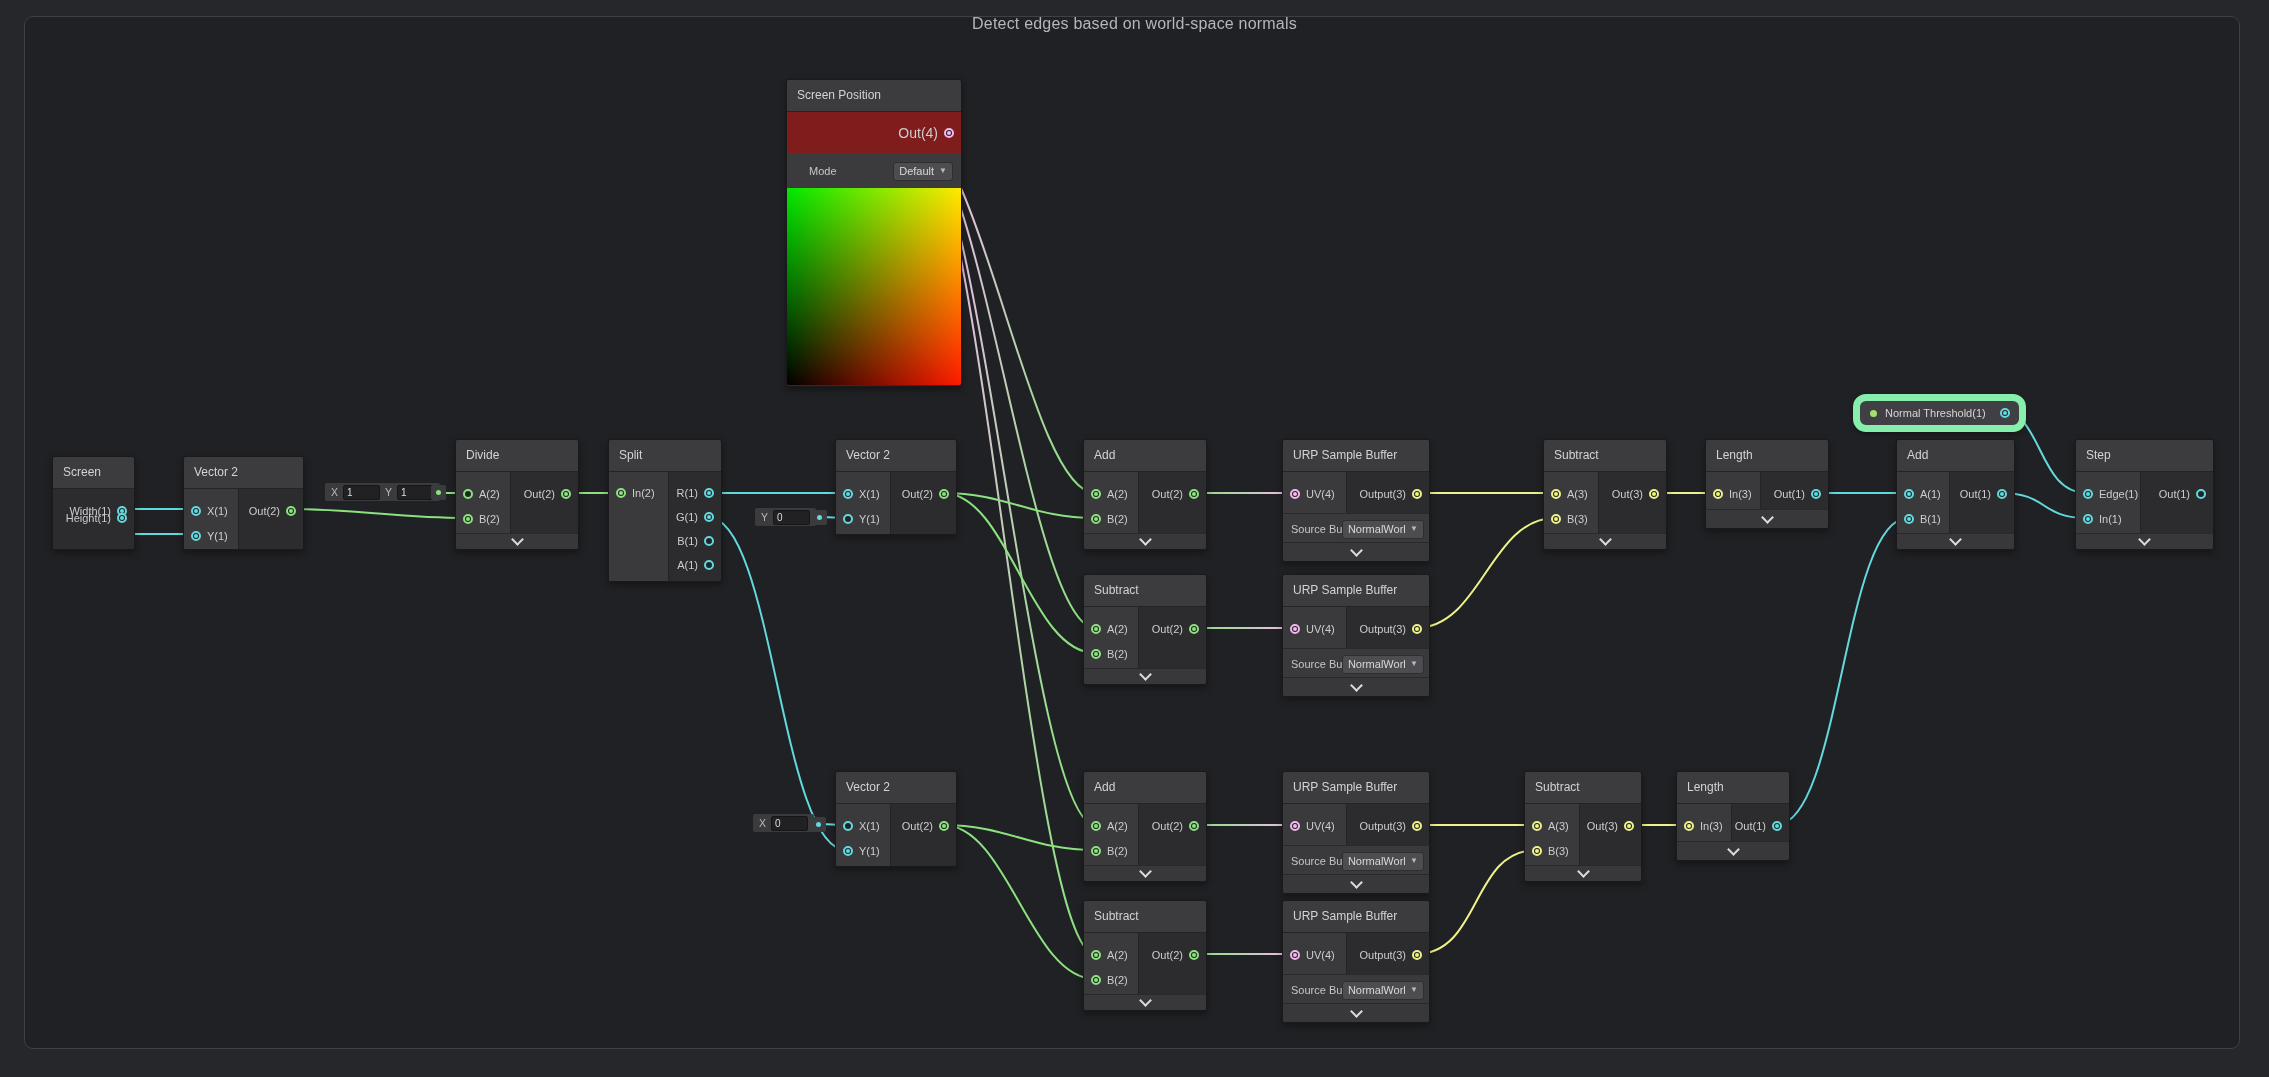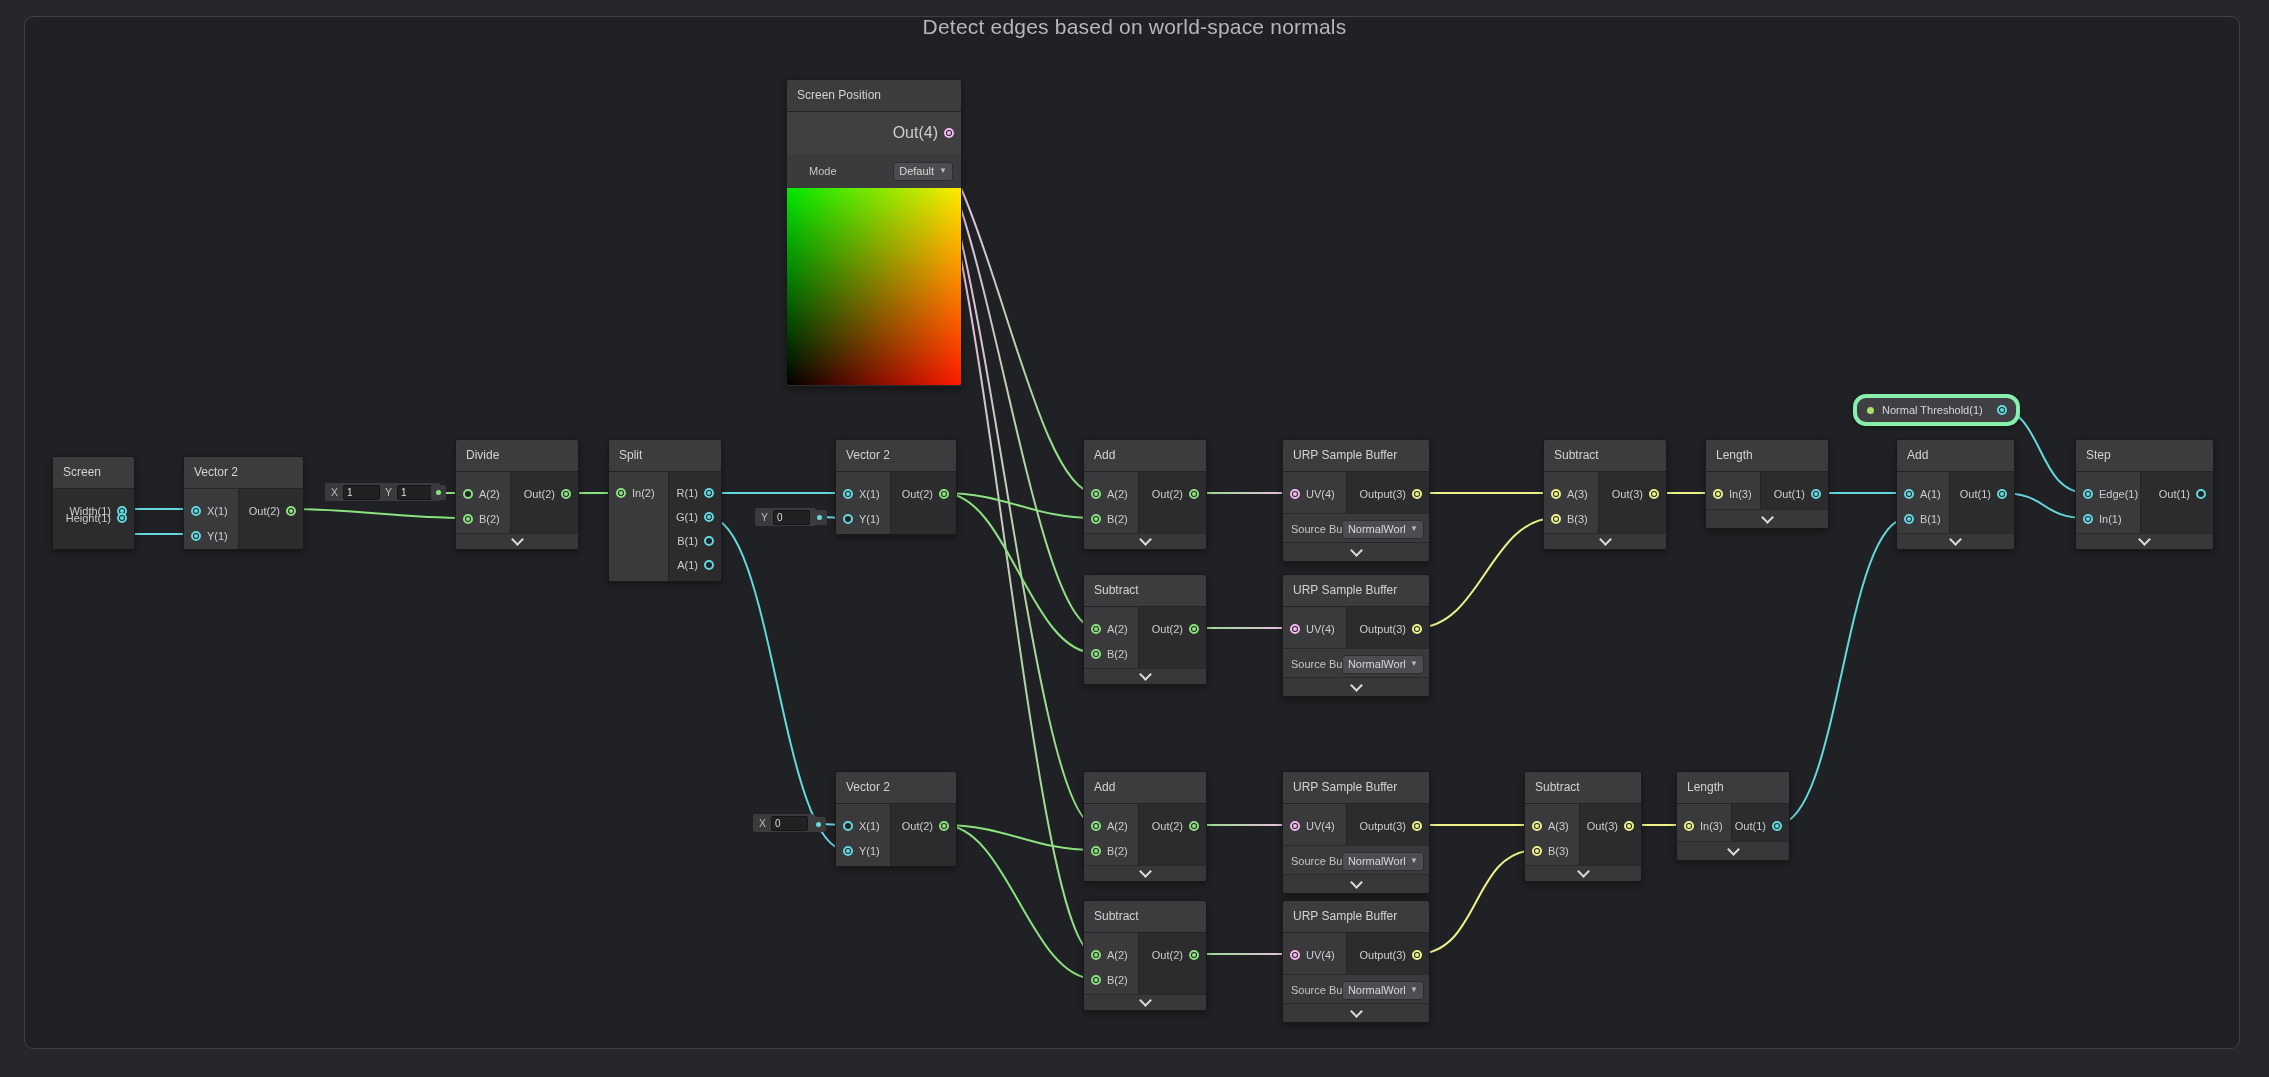--- a/index.html
+++ b/index.html
@@ -1,20 +1,20 @@
 <!DOCTYPE html>
 <html><head>
 <meta charset="utf-8">
 <style>
   html,body{margin:0;padding:0;background:#26272b;width:2269px;height:1077px;overflow:hidden;
     font-family:"Liberation Sans", sans-serif;-webkit-font-smoothing:antialiased;}
   #stage{position:relative;width:2269px;height:1077px;}
   .frame{position:absolute;left:24px;top:16px;width:2214px;height:1031px;background:#202124;
     border:1px solid #3f4045;border-radius:9px;}
-  .gtitle{position:absolute;left:0;top:15px;width:100%;text-align:center;font-size:21px;
+  .gtitle{position:absolute;left:0;top:15px;width:100%;text-align:center;font-size:16px;
     color:#b4b6b9;letter-spacing:.2px;}
   #edges{position:absolute;left:0;top:0;z-index:1;}
   
   .node{position:absolute;z-index:2;background:#2c2c2f;border:1px solid #1a1a1c;border-radius:2px;
     box-shadow:0 3px 7px rgba(0,0,0,.38);color:#c8c8c8;}
   .ntitle{height:31px;line-height:31px;padding-left:10px;background:#3c3c3f;border-bottom:1px solid #242426;
     font-size:12px;color:#d3d3d3;border-radius:2px 2px 0 0;white-space:nowrap;overflow:hidden;}
   .incol{position:absolute;left:0;top:32px;bottom:0;background:#3a3a3d;border-right:1px solid #242427;}
   .prow{position:absolute;left:7px;display:flex;align-items:center;gap:6px;height:25px;font-size:11px;color:#cdcdcd;}
   .prow.h24{height:24px;}
@@ -23,37 +23,37 @@
   .port{width:6px;height:6px;min-width:6px;border:2px solid var(--c);border-radius:50%;
     background:#232327;position:relative;box-sizing:content-box;}
   .port.filled::after{content:"";position:absolute;inset:1px;border-radius:50%;background:var(--c);}
   .pc{--c:#63d9de;} .pg{--c:#8be27f;} .py{--c:#eff288;} .pp{--c:#f4b8ef;}
   .chev{position:absolute;left:0;right:0;bottom:0;height:15px;background:#38383b;border-top:1px solid #29292c;
     display:flex;align-items:center;justify-content:center;border-radius:0 0 2px 2px;cursor:pointer;}
   .chev.tall{height:18px;}
   .chevi{width:7px;height:7px;border-right:2px solid #dcdcdc;border-bottom:2px solid #dcdcdc;
     transform:rotate(45deg);margin-top:-4px;}
   
-  .sprow{position:absolute;left:0;right:0;background:#404040;display:flex;align-items:center;
-    justify-content:flex-end;gap:6px;padding-right:7px;font-size:16px;color:#cdcdcd;}
+  .sprow{position:absolute;left:0;right:0;background:#7f1d1d;display:flex;align-items:center;
+    justify-content:flex-end;gap:6px;padding-right:7px;font-size:14px;color:#cdcdcd;}
   .modrow{position:absolute;left:0;right:0;background:#3b3b3e;display:flex;align-items:center;
     justify-content:space-between;padding:0 8px 0 22px;font-size:11px;color:#c6c6c6;}
   .preview{position:absolute;left:0;right:0;border-radius:0 0 2px 2px;
     background-image:linear-gradient(to top,#000 0%,#00e800 100%),linear-gradient(to right,#000 0%,#ff1a00 100%);
     background-blend-mode:screen;}
   .dd{background:#4d4d51;border:1px solid #2e2e31;border-radius:3px;height:17px;display:flex;
     align-items:center;padding:0 5px;font-size:11px;color:#d8d8d8;gap:5px;cursor:pointer;white-space:nowrap;}
   .ddcaret{font-size:8px;color:#b9b9b9;line-height:1;}
   .srow{position:absolute;left:0;right:0;background:#3a3a3d;border-top:1px solid #2a2a2d;display:flex;
     align-items:center;justify-content:flex-start;padding:0 5px 0 8px;font-size:11px;color:#c6c6c6;}
   .srlabel{white-space:nowrap;overflow:hidden;max-width:60px;}
   .srow .dd{max-width:78px;overflow:hidden;justify-content:center;}
   .srow .ddval{max-width:62px;overflow:hidden;white-space:nowrap;}
   
-  .pill{position:absolute;z-index:2;height:24px;background:#404044;border:4px solid #86efac;border-radius:13px;
+  .pill{position:absolute;z-index:2;height:24px;background:#404044;border:7px solid #86efac;border-radius:13px;
     display:flex;align-items:center;padding:0 9px 0 10px;gap:8px;font-size:11px;color:#d6d6d6;box-shadow:0 2px 5px rgba(0,0,0,.35);}
   .expdot{width:7px;height:7px;border-radius:50%;background:#a4e06c;}
   
   .ipill{position:absolute;z-index:2;background:#3b3b3e;border-radius:2px;display:flex;align-items:center;
     padding:0 6px;gap:5px;height:18px;font-size:10.5px;color:#bbb;}
   .ibox{background:#212124;border:1px solid #151518;border-radius:2px;width:29px;height:13px;line-height:13px;
     padding:0 3px;color:#ddd;font-size:10px;}
   .dotbox{position:absolute;z-index:2;width:15px;height:15px;background:#3b3b3e;border-radius:2px;
     display:flex;align-items:center;justify-content:center;}
   .idot{width:5px;height:5px;border-radius:50%;background:var(--c);}

